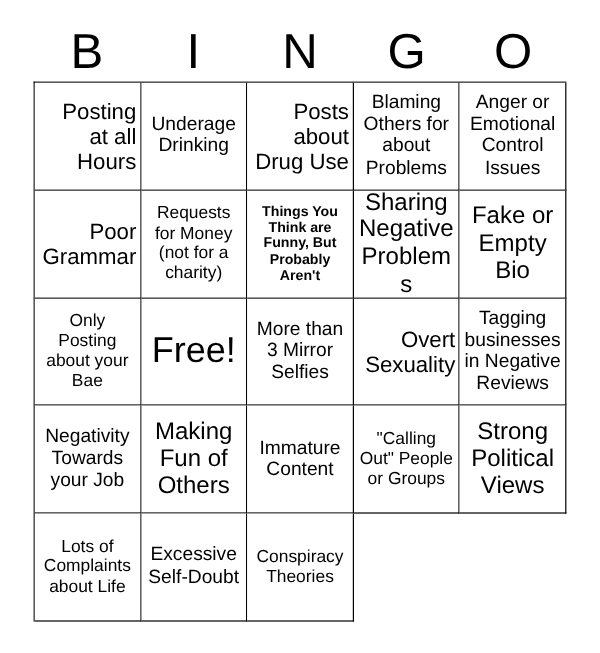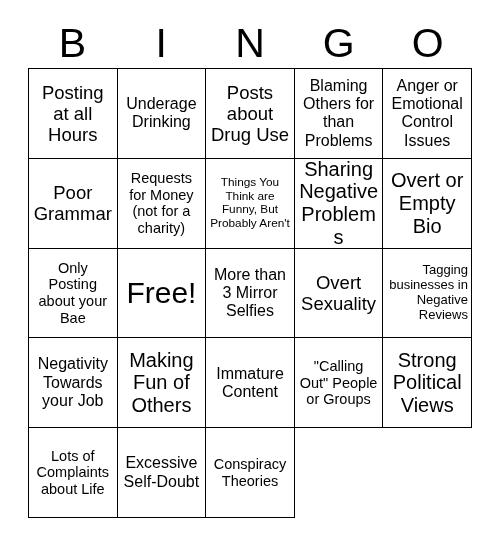--- a/index.html
+++ b/index.html
@@ -81,25 +81,25 @@
     width: 100%;
     line-height: 1.14;
     color: #000000;
     word-wrap: break-word;
     hyphens: none;
   }
 
   
   .fs-xxl .cell-text { font-size: 30px; text-align: center; }
   .fs-xl  .cell-text { font-size: 20px; }
-  .fs-lg  .cell-text { font-size: 18.5px; }
+  .fs-lg  .cell-text { font-size: 18.5px; text-align: right; }
   .fs-md  .cell-text { font-size: 16px; }
   .fs-sm  .cell-text { font-size: 14.5px; }
-  .fs-xs  .cell-text { font-size: 13px; text-align: right; }
-  .fs-xxs .cell-text { font-size: 11.8px; }
+  .fs-xs  .cell-text { font-size: 16px; }
+  .fs-xxs .cell-text { font-size: 11.8px; font-weight: bold; }
 </style>
 </head>
 <body>
 
 <div class="card">
 
   <div class="bingo-header">
     <div class="bingo-letter">B</div>
     <div class="bingo-letter">I</div>
     <div class="bingo-letter">N</div>
@@ -111,39 +111,39 @@
       <div class="bingo-cell fs-lg">
         <span class="cell-text">Posting at all Hours</span>
       </div>
       <div class="bingo-cell fs-md">
         <span class="cell-text">Underage Drinking</span>
       </div>
       <div class="bingo-cell fs-lg">
         <span class="cell-text">Posts about Drug Use</span>
       </div>
       <div class="bingo-cell fs-md">
-        <span class="cell-text">Blaming Others for than Problems</span>
+        <span class="cell-text">Blaming Others for about Problems</span>
       </div>
       <div class="bingo-cell fs-md">
         <span class="cell-text">Anger or Emotional Control Issues</span>
       </div>
       <div class="bingo-cell fs-lg">
         <span class="cell-text">Poor Grammar</span>
       </div>
       <div class="bingo-cell fs-sm">
         <span class="cell-text">Requests for Money (not for a charity)</span>
       </div>
       <div class="bingo-cell fs-xxs">
         <span class="cell-text">Things You Think are Funny, But Probably Aren't</span>
       </div>
       <div class="bingo-cell fs-xl">
         <span class="cell-text">Sharing Negative Problems</span>
       </div>
       <div class="bingo-cell fs-xl">
-        <span class="cell-text">Overt or Empty Bio</span>
+        <span class="cell-text">Fake or Empty Bio</span>
       </div>
       <div class="bingo-cell fs-sm">
         <span class="cell-text">Only Posting about your Bae</span>
       </div>
       <div class="bingo-cell fs-xxl">
         <span class="cell-text">Free!</span>
       </div>
       <div class="bingo-cell fs-md">
         <span class="cell-text">More than 3 Mirror Selfies</span>
       </div>

